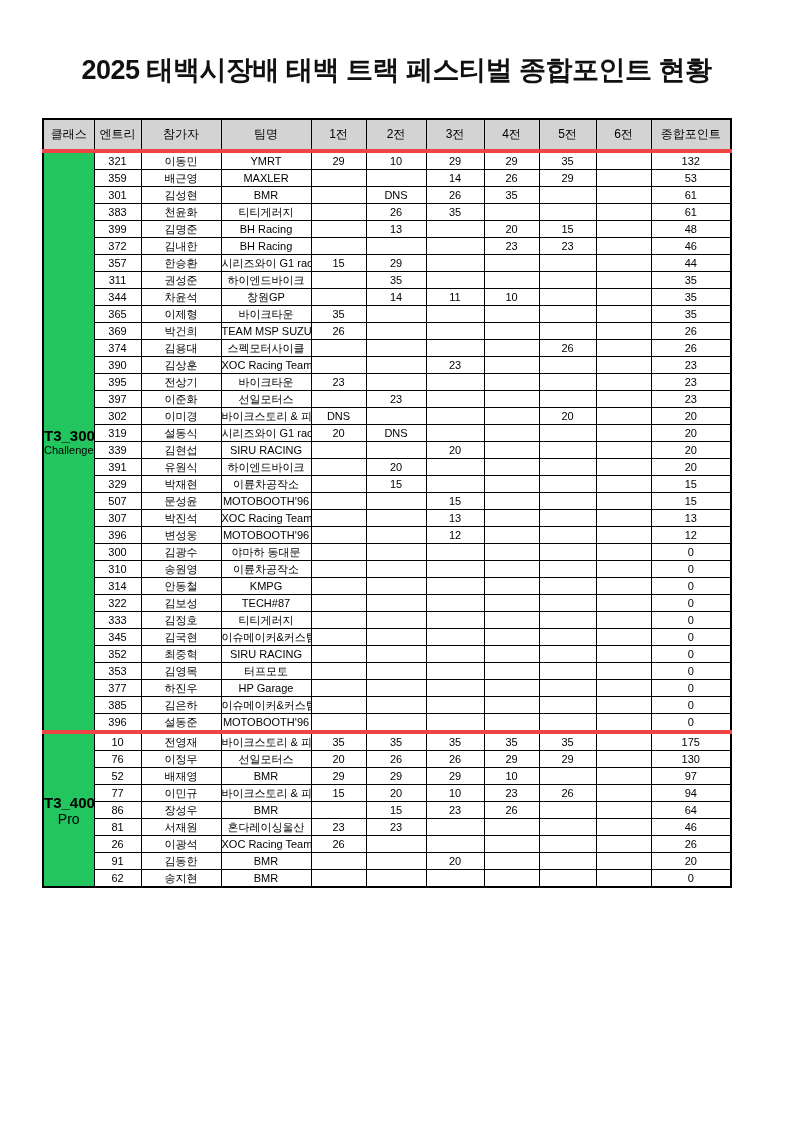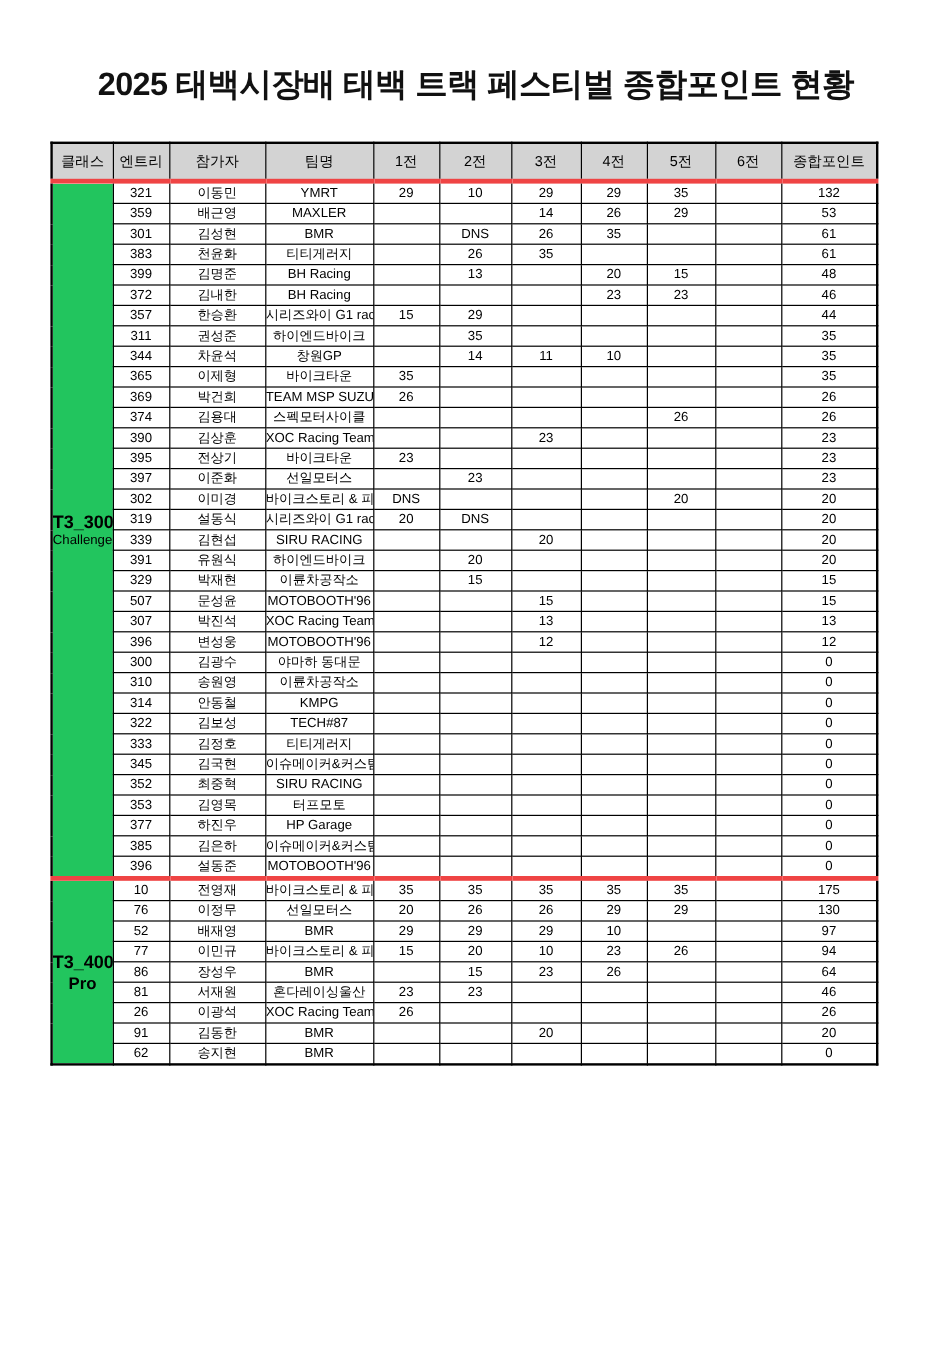--- a/index.html
+++ b/index.html
@@ -64,21 +64,21 @@
   .class-name {
     font-weight: 700;
     font-size: 15px;
     line-height: 17px;
   }
   .class-sub {
     font-size: 11px;
     line-height: 13px;
   }
   td.class-cell.section-1 .class-sub {
-    font-weight: 700;
+    font-weight: 400;
     font-size: 14px;
     line-height: 16px;
   }
   td.team-sm { font-size: 9px; }
   td.team-xs { font-size: 7.5px; }
 </style>
 </head>
 <body>
 
 <div class="page">

